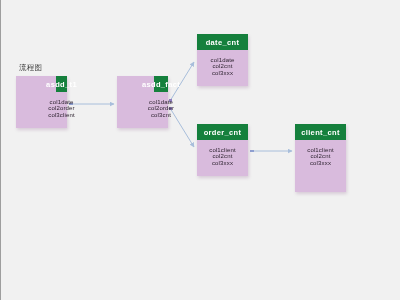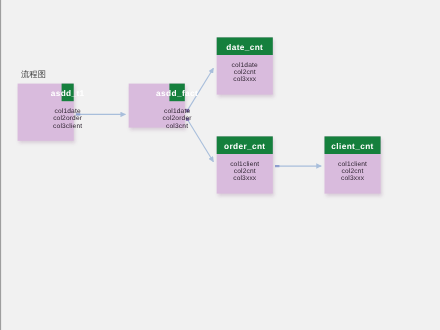--- a/index.html
+++ b/index.html
@@ -109,21 +109,21 @@
 
   <div class="node" style="left:15px; top:76px; width:51px; height:52px;padding-left:40px;">
     <div class="node-header">asdd_t1</div>
     <div class="node-body">
       <div class="node-field">col1date</div>
       <div class="node-field">col2order</div>
       <div class="node-field">col3client</div>
     </div>
   </div>
 
-  <div class="node" style="left:116px; top:76px; width:51px; height:40px;padding-left:37px;">
+  <div class="node" style="left:116px; top:76px; width:51px; height:52px;padding-left:37px;">
     <div class="node-header">asdd_fact</div>
     <div class="node-body">
       <div class="node-field">col1date</div>
       <div class="node-field">col2order</div>
       <div class="node-field">col3cnt</div>
     </div>
   </div>
 
   <div class="node" style="left:196px; top:34px; width:51px; height:52px;">
     <div class="node-header">date_cnt</div>
@@ -136,21 +136,21 @@
 
   <div class="node" style="left:196px; top:124px; width:51px; height:52px;text-align:center;">
     <div class="node-header">order_cnt</div>
     <div class="node-body">
       <div class="node-field">col1client</div>
       <div class="node-field">col2cnt</div>
       <div class="node-field">col3xxx</div>
     </div>
   </div>
 
-  <div class="node" style="left:294px; top:124px; width:51px; height:52px;">
+  <div class="node" style="left:294px; top:124px; width:51px; height:68px;">
     <div class="node-header">client_cnt</div>
     <div class="node-body">
       <div class="node-field">col1client</div>
       <div class="node-field">col2cnt</div>
       <div class="node-field">col3xxx</div>
     </div>
   </div>
 
 </div>
 

